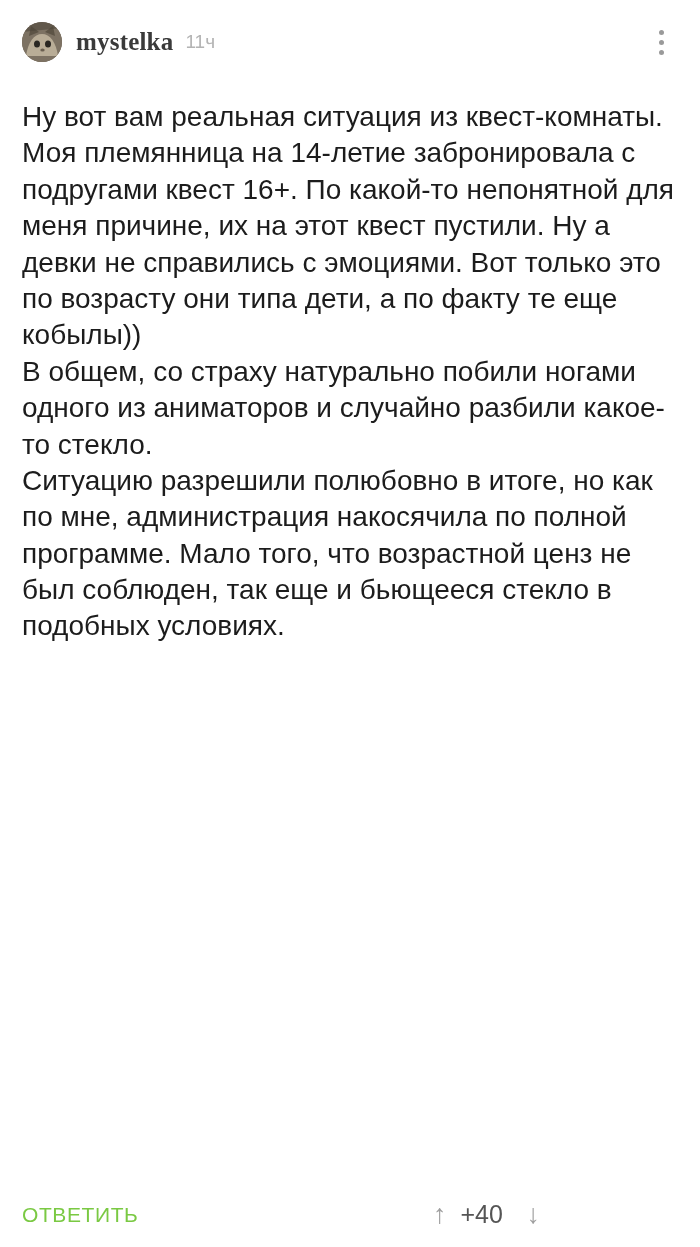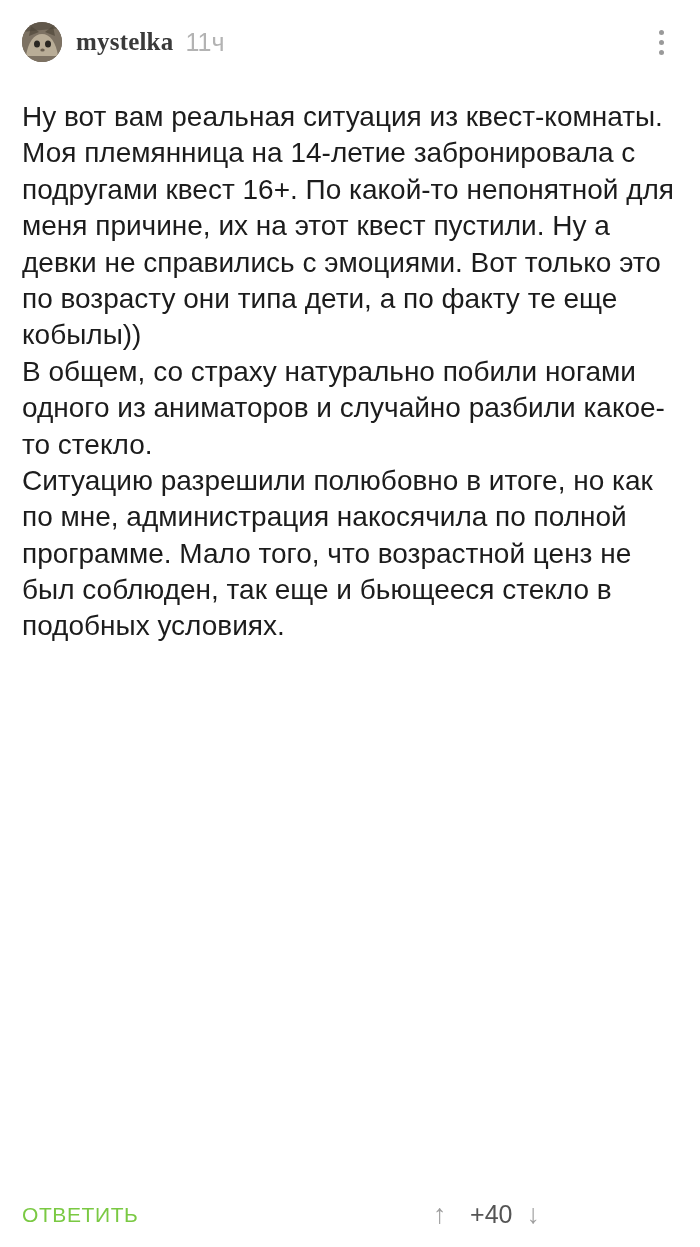--- a/index.html
+++ b/index.html
@@ -48,21 +48,21 @@
   .author {
     margin-left: 14px;
     font-size: 25px;
     font-weight: bold;
     color: #3a3a3a;
     letter-spacing: 0.2px;
     font-family: "Liberation Serif", serif;
   }
   .timestamp {
     margin-left: 12px;
-    font-size: 25px;
+    font-size: 19px;
     color: #b3b3b3;
     font-weight: normal;
     font-family: "Liberation Sans", sans-serif;
   }
   .spacer { flex: 1 1 auto; }
 
   .more-menu {
     width: 26px;
     height: 34px;
     display: flex;
@@ -130,21 +130,21 @@
     color: #9f9f9f;
     line-height: 1;
     cursor: pointer;
     user-select: none;
   }
   .score {
     font-size: 25px;
     color: #555;
     font-weight: normal;
     min-width: 52px;
-    text-align: right;
+    text-align: left;
     font-family: "Liberation Sans", sans-serif;
   }
 </style>
 </head>
 <body>
 
 <div class="comment">
 
   <div class="comment-header">
 

